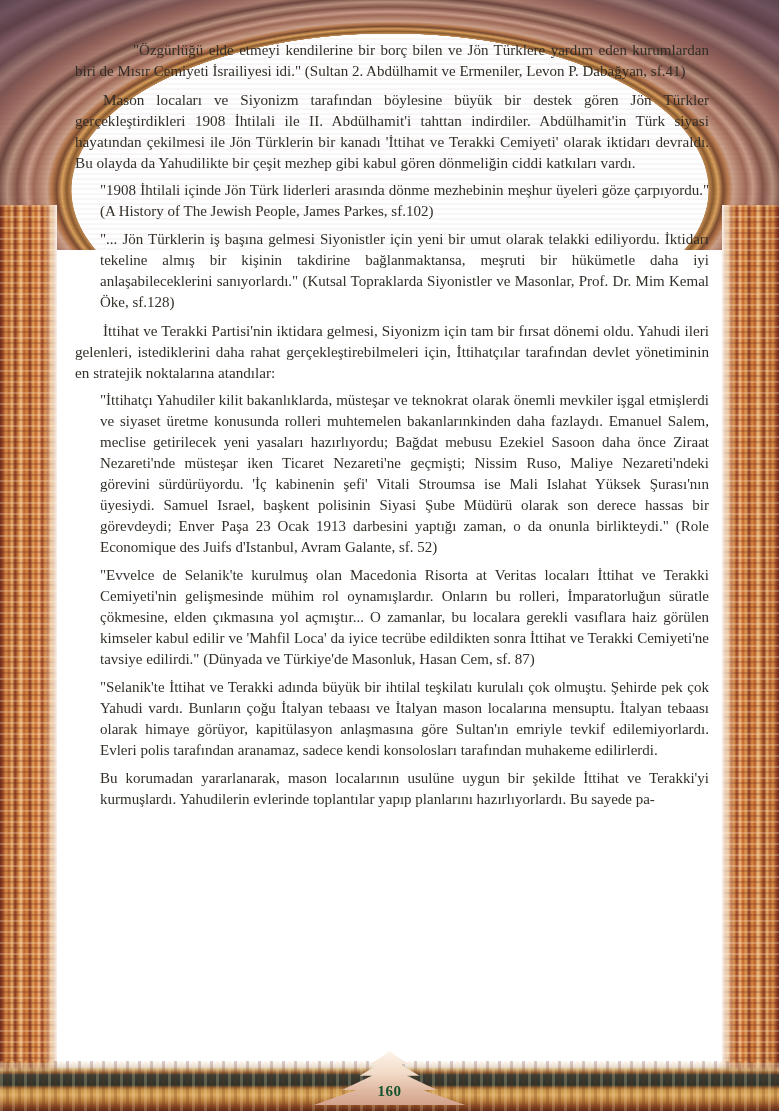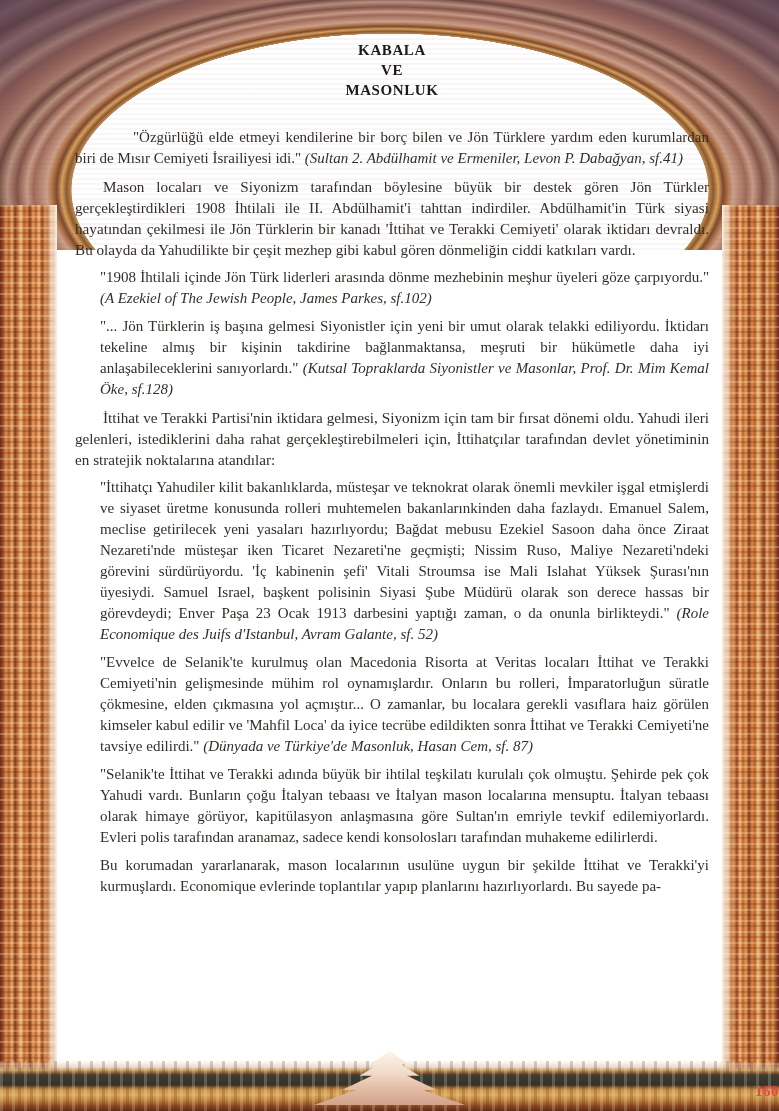--- a/index.html
+++ b/index.html
@@ -54,71 +54,66 @@
         #8a5a30 26px, #c9964a 29px, #d9a85e 34px, #b87c3a 40px, #8a4a26 45px, #5e2c18 50px);
   }
   .crest{
     position:absolute;bottom:6px;left:50%;transform:translateX(-50%);
     width:176px;height:54px;z-index:5;
     background:linear-gradient(180deg,#fdf4ea 0%,#f2dcc9 40%,#e2bca6 70%,#d3a28c 100%);
     clip-path:polygon(50% 0%,55% 12%,61% 24%,56% 24%,67% 46%,60% 46%,77% 72%,69% 72%,93% 100%,7% 100%,31% 72%,23% 72%,40% 46%,33% 46%,44% 24%,39% 24%,45% 12%);
     filter:drop-shadow(0 1px 1px rgba(60,30,20,.5));
   }
   .page-number{
-    position:absolute;bottom:11px;left:0;width:100%;text-align:right;z-index:6;
-    font-size:15px;font-weight:bold;color:#ef4444;letter-spacing:.5px;
+    position:absolute;bottom:11px;left:0;width:100%;text-align:center;z-index:6;
+    font-size:15px;font-weight:bold;color:#14532d;letter-spacing:.5px;
   }
   
   .content{
     position:absolute;left:75px;right:70px;top:40px;z-index:5;
     color:#332e28;font-size:15.2px;line-height:21px;text-align:justify;
   }
   .title{
     text-align:center;font-weight:bold;font-size:15px;line-height:20px;
     letter-spacing:.6px;color:#1e1a16;margin:0 0 27px 0;
   }
   .content p{margin:0 0 7px 0;}
   p.body{text-indent:28px;}
   p.quote{margin-left:25px;font-size:15px;}
   p.quote.hang{margin-left:0;text-indent:58px;}
-  .cite{font-style:italic;margin-top:32px;}
+  .cite{margin-top:32px;}
   .ital{}
 </style>
 </head>
 <body>
 
 <div class="stage">
 
   <div class="frame-top"></div>
   <div class="frame-side left"></div>
   <div class="frame-side right"></div>
   <div class="frame-bottom"></div>
   <div class="crest"></div>
   <div class="page-number">160</div>
 
   <div class="content">
-    <div class="title">
-      <div>KABALA</div>
-      <div>VE</div>
-      <div>MASONLUK</div>
-    </div>
 
     <p class="quote hang"><span>"Özgürlüğü elde etmeyi kendilerine bir borç bilen ve Jön Türklere yardım eden kurumlardan biri de Mısır Cemiyeti İsrailiyesi idi."</span> <span class="cite">(Sultan 2. Abdülhamit ve Ermeniler, Levon P. Dabağyan, sf.41)</span></p>
 
     <p class="body"><span>Mason locaları ve Siyonizm tarafından böylesine büyük bir destek gören Jön Türkler gerçekleştirdikleri 1908 İhtilali ile II. Abdülhamit'i tahttan indirdiler. Abdülhamit'in Türk siyasi hayatından çekilmesi ile Jön Türklerin bir kanadı 'İttihat ve Terakki Cemiyeti' olarak iktidarı devraldı. Bu olayda da Yahudilikte bir çeşit mezhep gibi kabul gören dönmeliğin ciddi katkıları vardı.</span></p>
 
-    <p class="quote"><span>"1908 İhtilali içinde Jön Türk liderleri arasında dönme mezhebinin meşhur üyeleri göze çarpıyordu."</span> <span class="cite">(A Ezekiel of The Jewish People, James Parkes, sf.102)</span></p>
+    <p class="quote"><span>"1908 İhtilali içinde Jön Türk liderleri arasında dönme mezhebinin meşhur üyeleri göze çarpıyordu."</span> <span class="cite">(A History of The Jewish People, James Parkes, sf.102)</span></p>
 
     <p class="quote"><span>"... Jön Türklerin iş başına gelmesi Siyonistler için yeni bir umut olarak telakki ediliyordu. İktidarı tekeline almış bir kişinin takdirine bağlanmaktansa, meşruti bir hükümetle daha iyi anlaşabileceklerini sanıyorlardı."</span> <span class="cite">(Kutsal Topraklarda Siyonistler ve Masonlar, Prof. Dr. Mim Kemal Öke, sf.128)</span></p>
 
     <p class="body"><span>İttihat ve Terakki Partisi'nin iktidara gelmesi, Siyonizm için tam bir fırsat dönemi oldu. Yahudi ileri gelenleri, istediklerini daha rahat gerçekleştirebilmeleri için, İttihatçılar tarafından devlet yönetiminin en stratejik noktalarına atandılar:</span></p>
 
     <p class="quote"><span>"İttihatçı Yahudiler kilit bakanlıklarda, müsteşar ve teknokrat olarak önemli mevkiler işgal etmişlerdi ve siyaset üretme konusunda rolleri muhtemelen bakanlarınkinden daha fazlaydı. Emanuel Salem, meclise getirilecek yeni yasaları hazırlıyordu; Bağdat mebusu Ezekiel Sasoon daha önce Ziraat Nezareti'nde müsteşar iken Ticaret Nezareti'ne geçmişti; Nissim Ruso, Maliye Nezareti'ndeki görevini sürdürüyordu. 'İç kabinenin şefi' Vitali Stroumsa ise Mali Islahat Yüksek Şurası'nın üyesiydi. Samuel Israel, başkent polisinin Siyasi Şube Müdürü olarak son derece hassas bir görevdeydi; Enver Paşa 23 Ocak 1913 darbesini yaptığı zaman, o da onunla birlikteydi."</span> <span class="cite">(Role Economique des Juifs d'Istanbul, Avram Galante, sf. 52)</span></p>
 
 
     <p class="quote"><span>"Evvelce de Selanik'te kurulmuş olan </span><span class="ital">Macedonia Risorta at Veritas</span><span> locaları İttihat ve Terakki Cemiyeti'nin gelişmesinde mühim rol oynamışlardır. Onların bu rolleri, İmparatorluğun süratle çökmesine, elden çıkmasına yol açmıştır... O zamanlar, bu localara gerekli vasıflara haiz görülen kimseler kabul edilir ve 'Mahfil Loca' da iyice tecrübe edildikten sonra İttihat ve Terakki Cemiyeti'ne tavsiye edilirdi."</span> <span class="cite">(Dünyada ve Türkiye'de Masonluk, Hasan Cem, sf. 87)</span></p>
 
     <p class="quote"><span>"Selanik'te İttihat ve Terakki adında büyük bir ihtilal teşkilatı kurulalı çok olmuştu. Şehirde pek çok Yahudi vardı. Bunların çoğu İtalyan tebaası ve İtalyan mason localarına mensuptu. İtalyan tebaası olarak himaye görüyor, kapitülasyon anlaşmasına göre Sultan'ın emriyle tevkif edilemiyorlardı. Evleri polis tarafından aranamaz, sadece kendi konsolosları tarafından muhakeme edilirlerdi.</span></p>
 
-    <p class="quote"><span>Bu korumadan yararlanarak, mason localarının usulüne uygun bir şekilde İttihat ve Terakki'yi kurmuşlardı. Economique evlerinde toplantılar yapıp planlarını hazırlıyorlardı. Bu sayede pa-</span></p>
+    <p class="quote"><span>Bu korumadan yararlanarak, mason localarının usulüne uygun bir şekilde İttihat ve Terakki'yi kurmuşlardı. Yahudilerin evlerinde toplantılar yapıp planlarını hazırlıyorlardı. Bu sayede pa-</span></p>
   </div>
 
 </div>
 
 </body></html>

